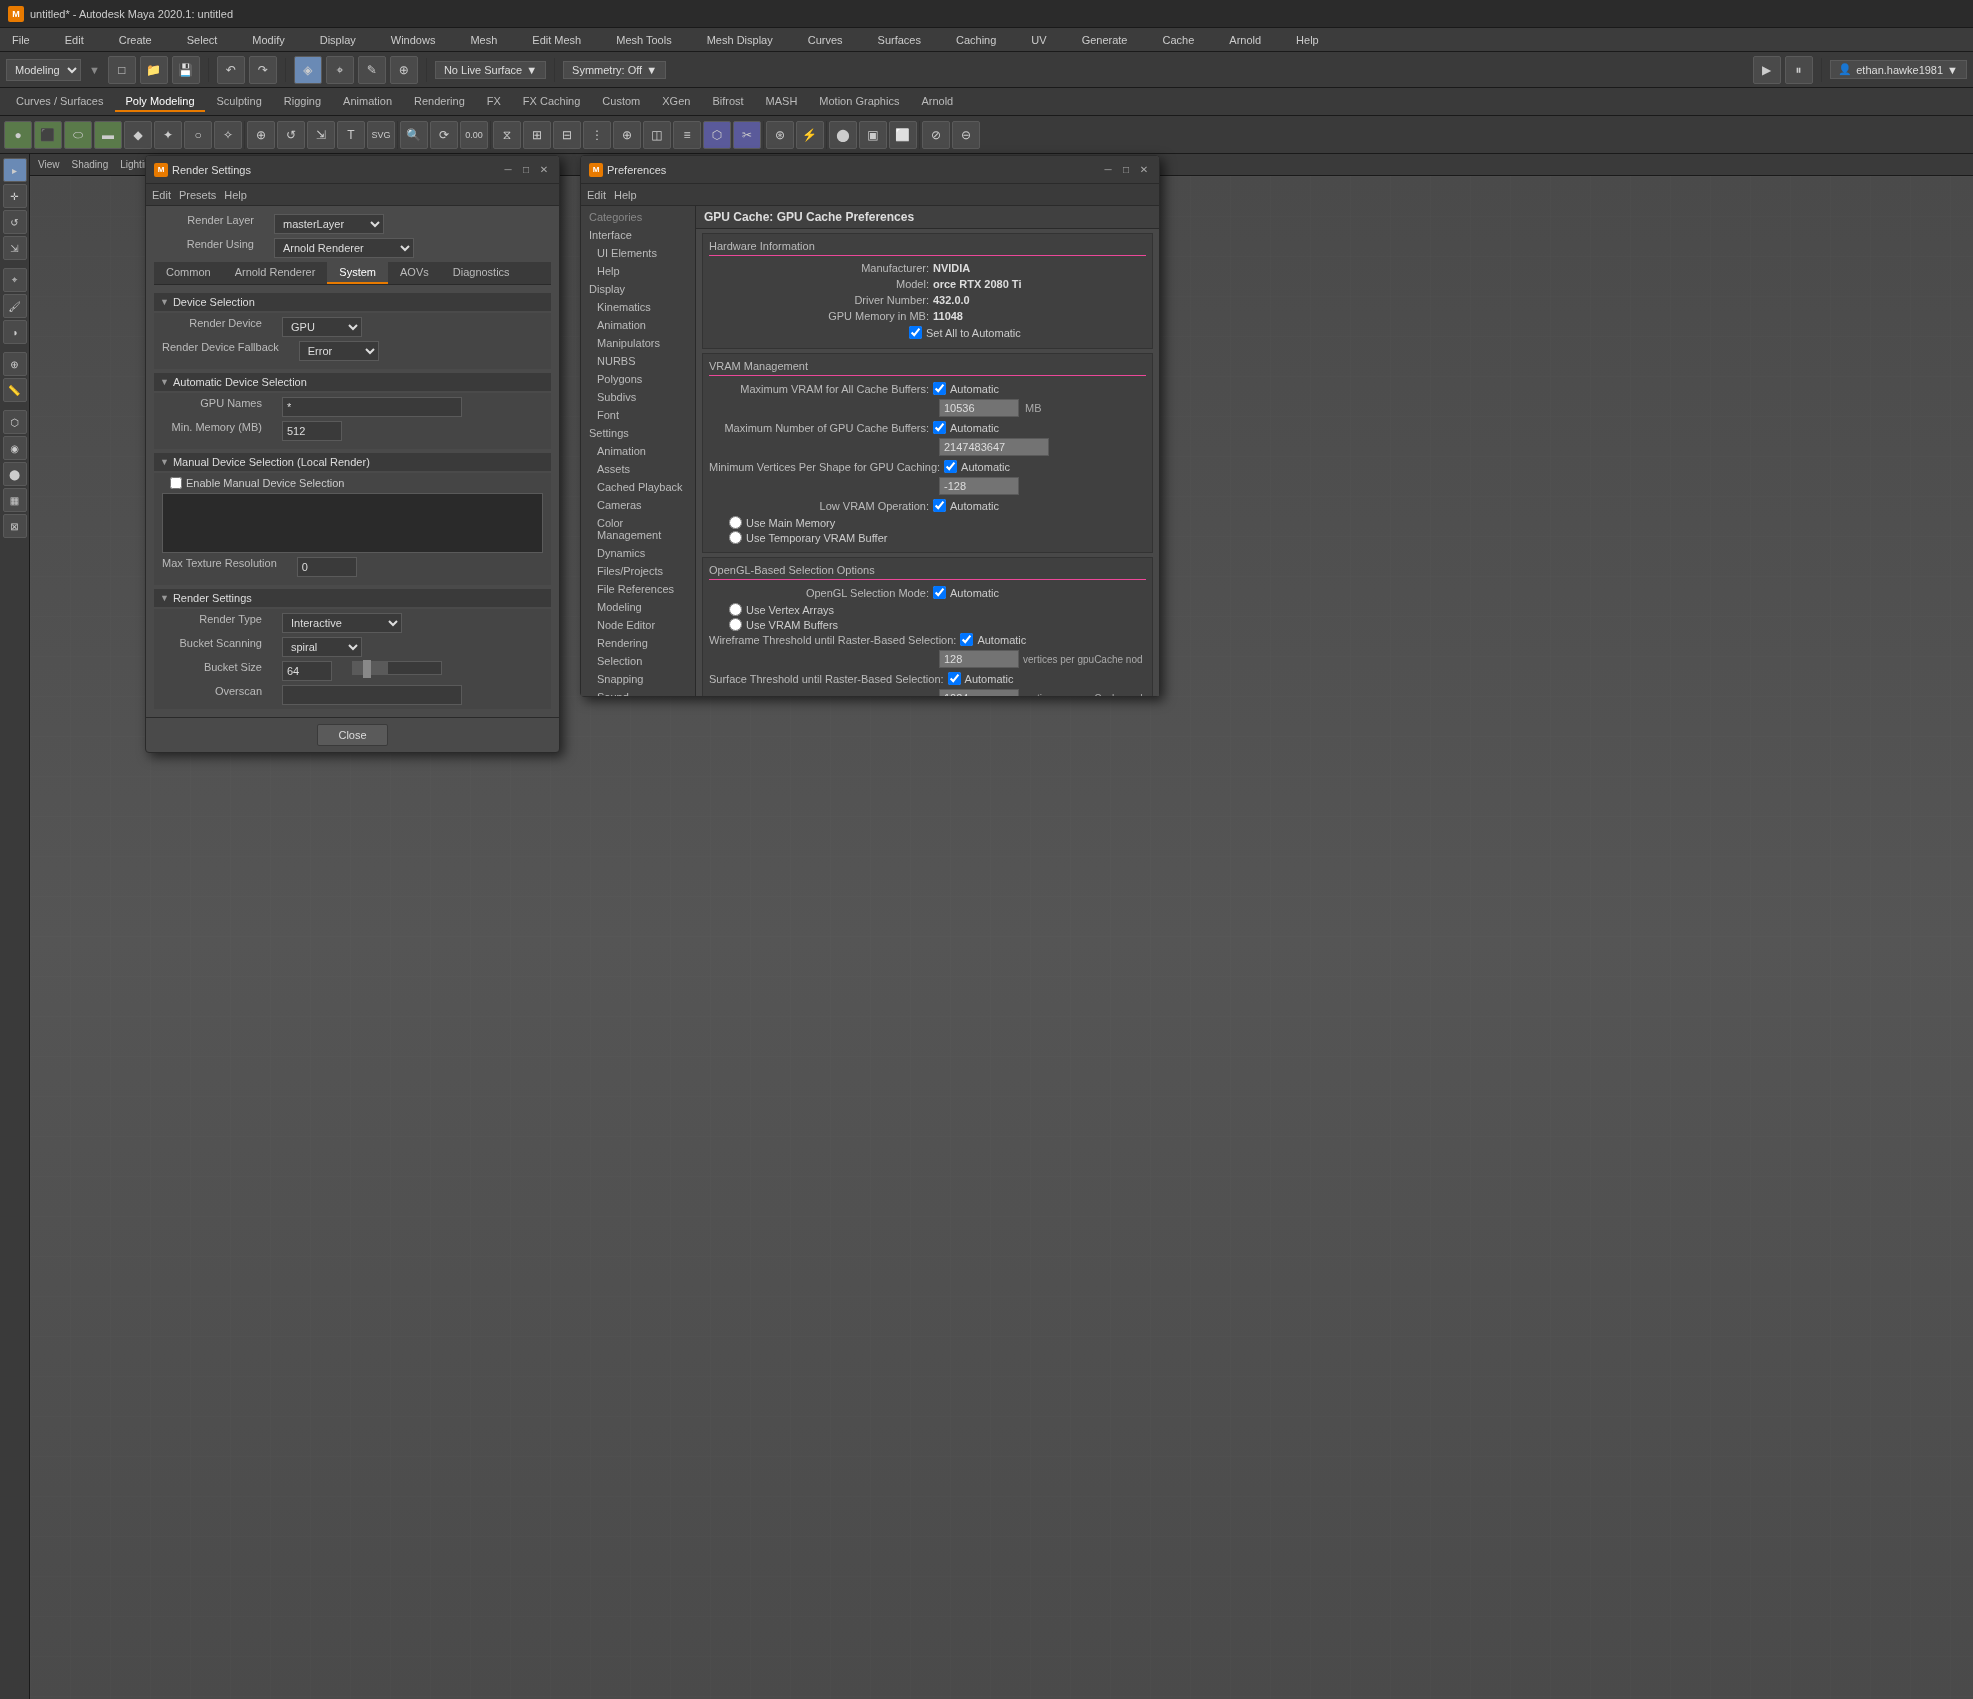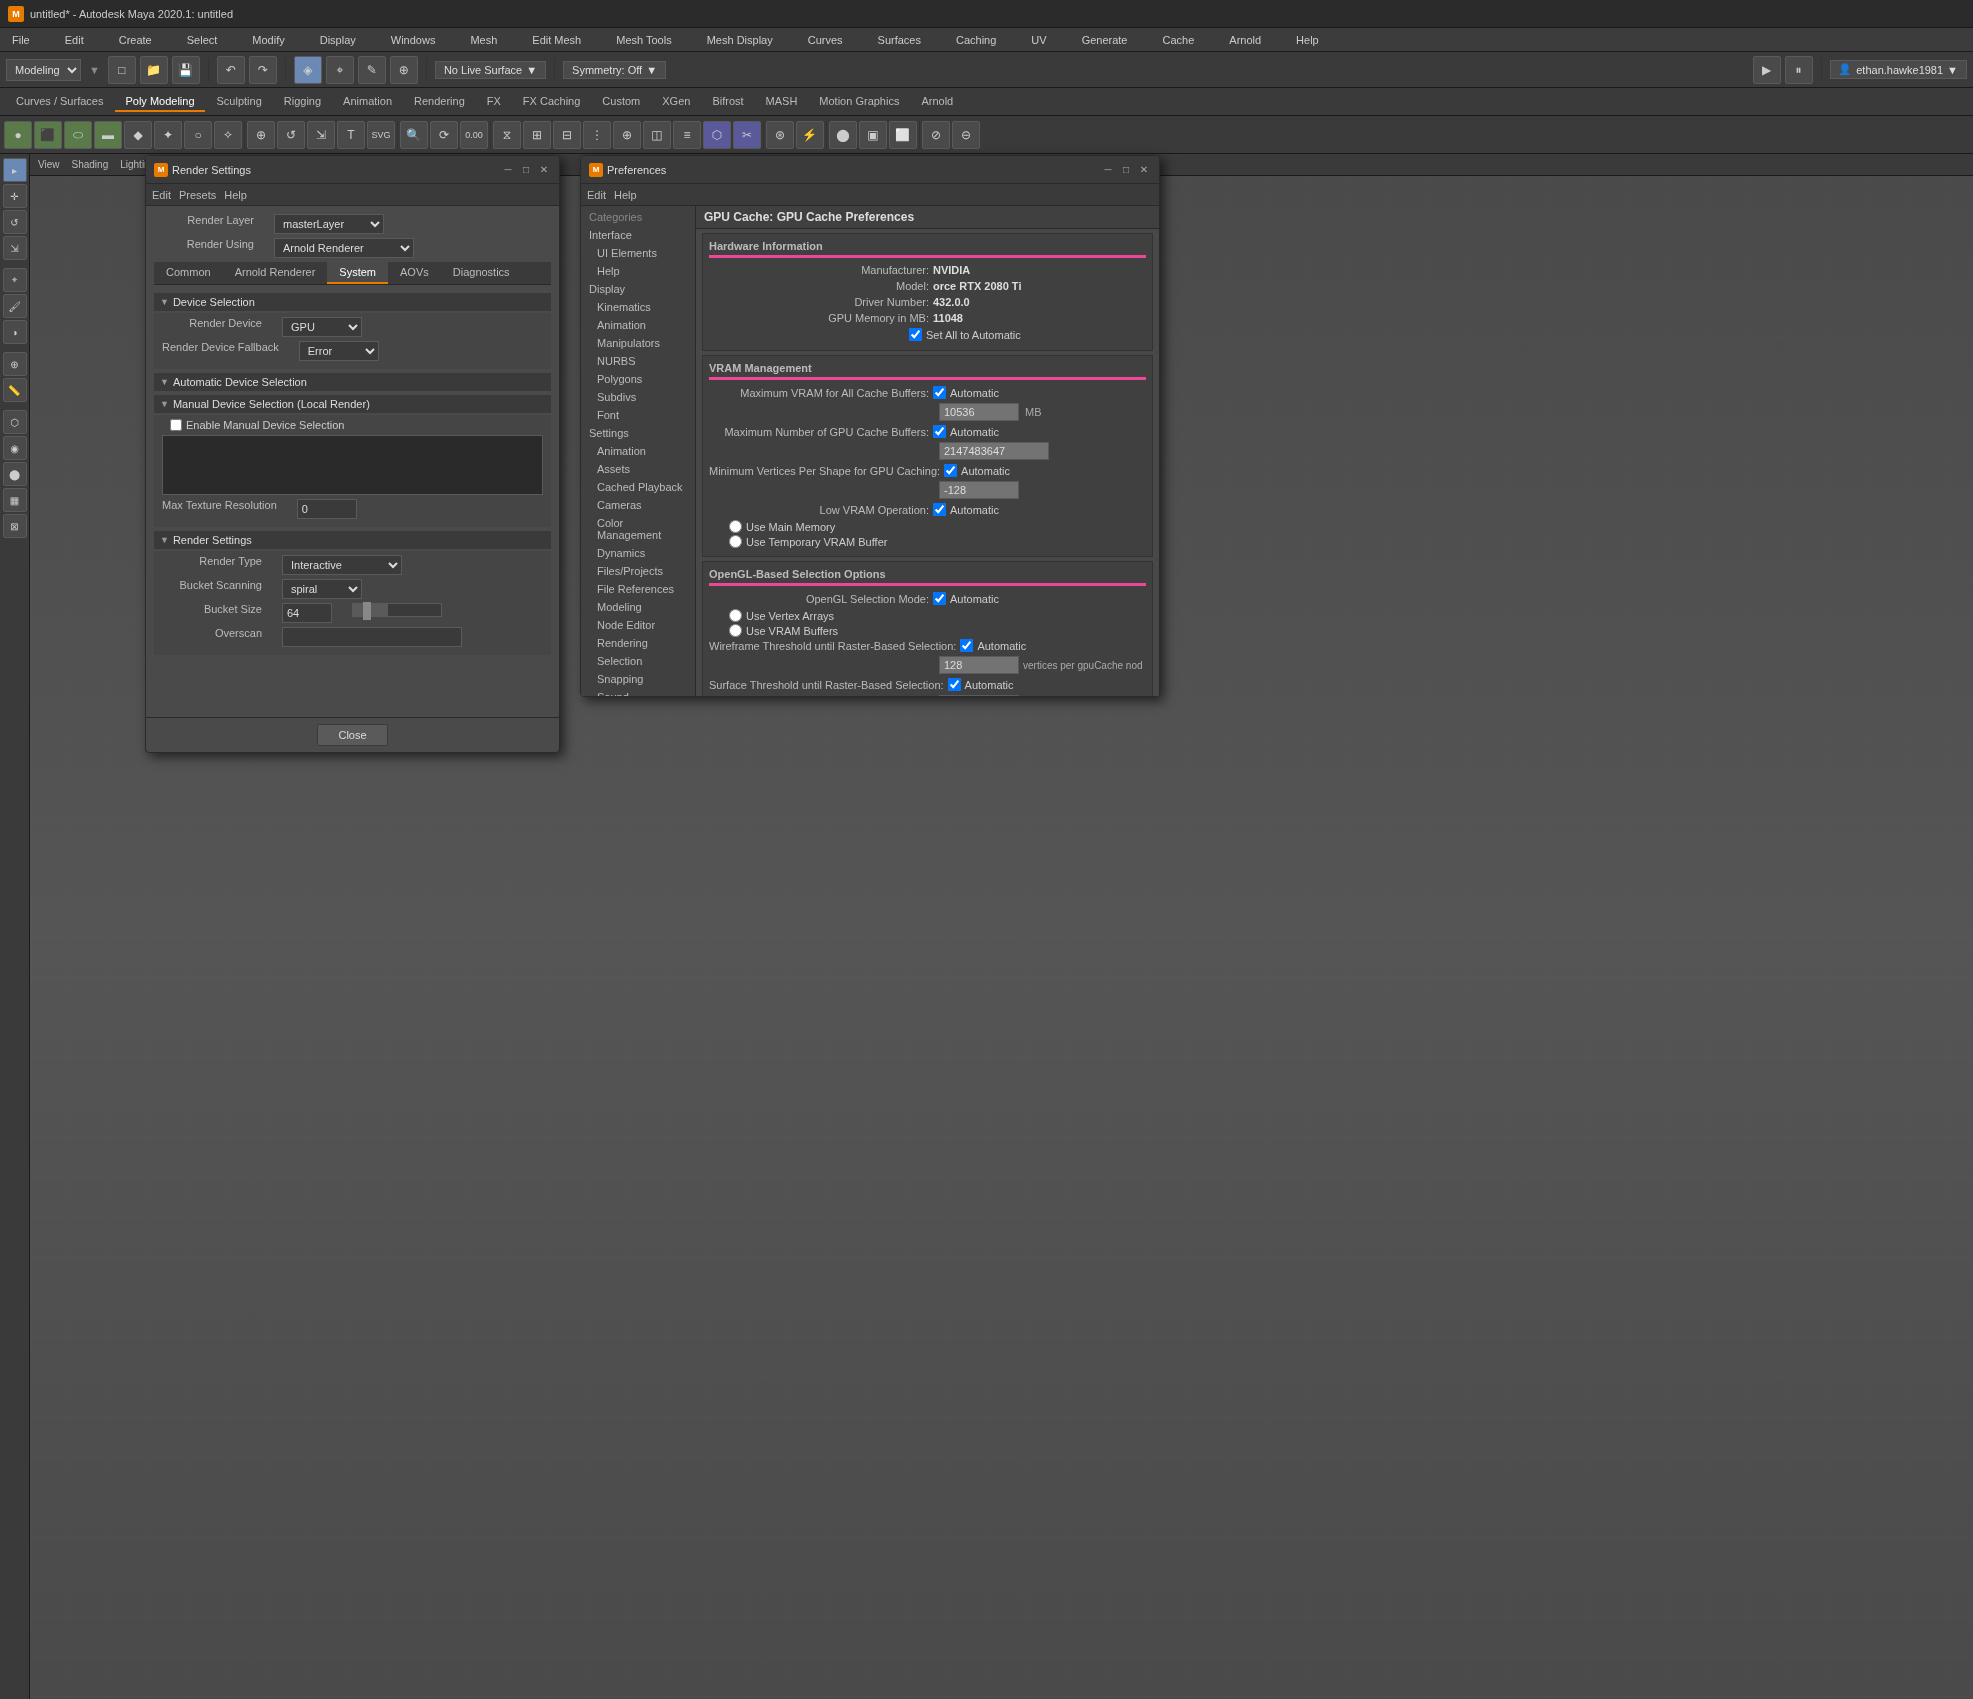--- a/index.html
+++ b/index.html
@@ -418,24 +418,24 @@
 
     .pref-group {
       background: #404040;
       margin: 4px 6px;
       border: 1px solid #333;
       padding: 6px;
     }
     .pref-group-title {
       font-size: 11px;
       color: #bbb;
-      font-weight: bold;
+      font-weight: normal;
       margin-bottom: 6px;
       padding-bottom: 3px;
-      border-bottom: 3px solid #ec4899;
+      border-bottom: 1px solid #ec4899;
     }
 
     .pref-row {
       display: flex;
       align-items: center;
       margin-bottom: 4px;
       gap: 4px;
     }
     .pref-row-label {
       text-align: right;
@@ -732,20 +732,30 @@
           <select class="form-control" style="width:80px;">
             <option>Error</option>
           </select>
         </div>
       </div>
 
       <div class="section-header">
         <span class="arrow">▼</span>
         <span>Automatic Device Selection</span>
       </div>
+      <div class="sub-section">
+        <div class="form-row">
+          <span class="form-label">GPU Names</span>
+          <input class="input-field" type="text" value="*" style="width: 180px;">
+        </div>
+        <div class="form-row">
+          <span class="form-label">Min. Memory (MB)</span>
+          <input class="input-field" type="text" value="512" style="width: 60px;">
+        </div>
+      </div>
 
       <div class="section-header">
         <span class="arrow">▼</span>
         <span>Manual Device Selection (Local Render)</span>
       </div>
       <div class="sub-section">
         <div class="checkbox-row">
           <input type="checkbox" style="">
           <label>Enable Manual Device Selection</label>
         </div>

